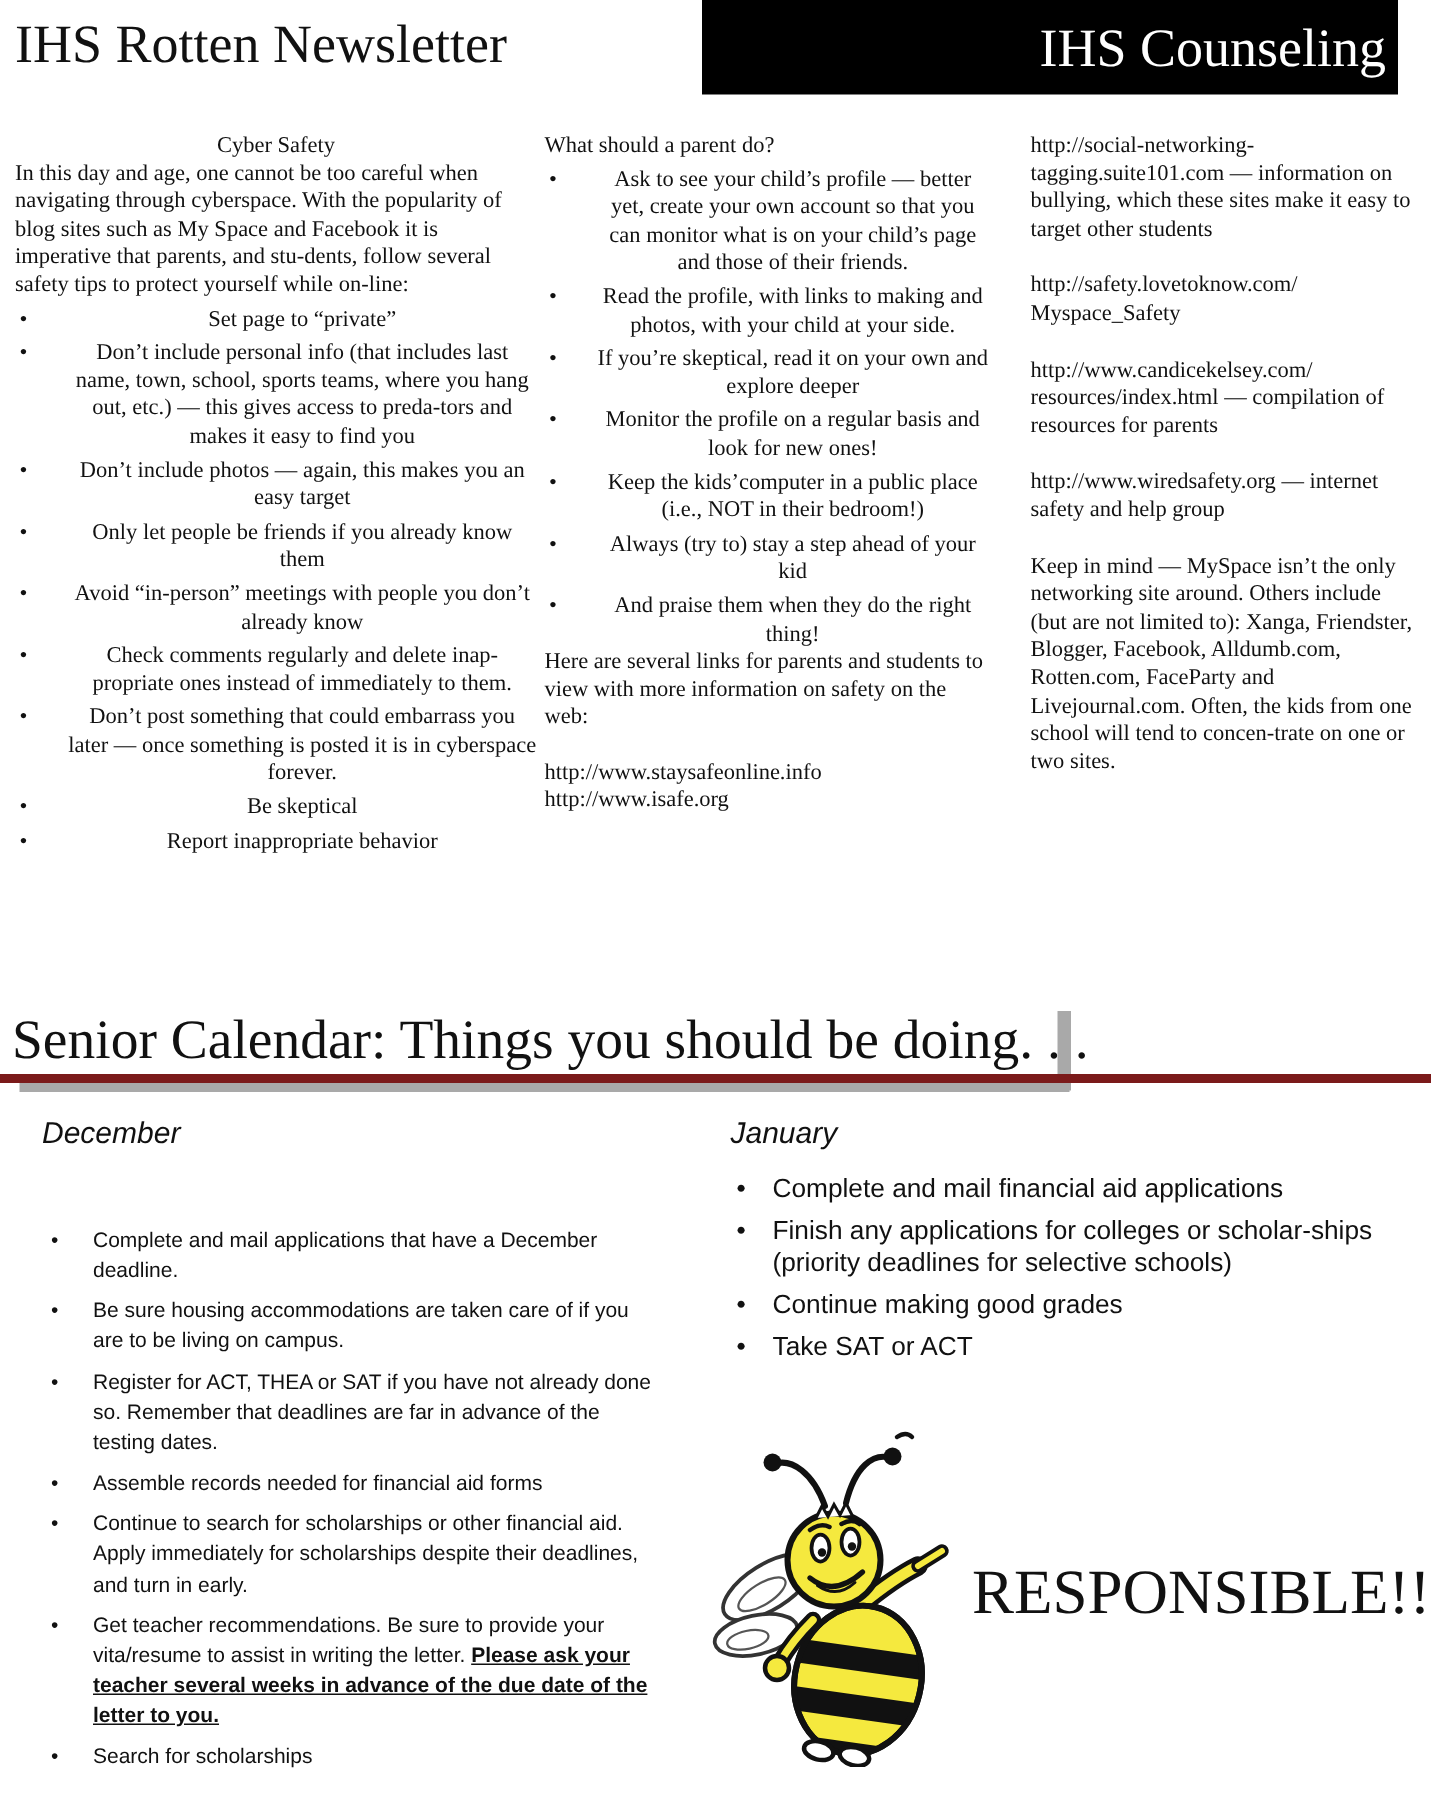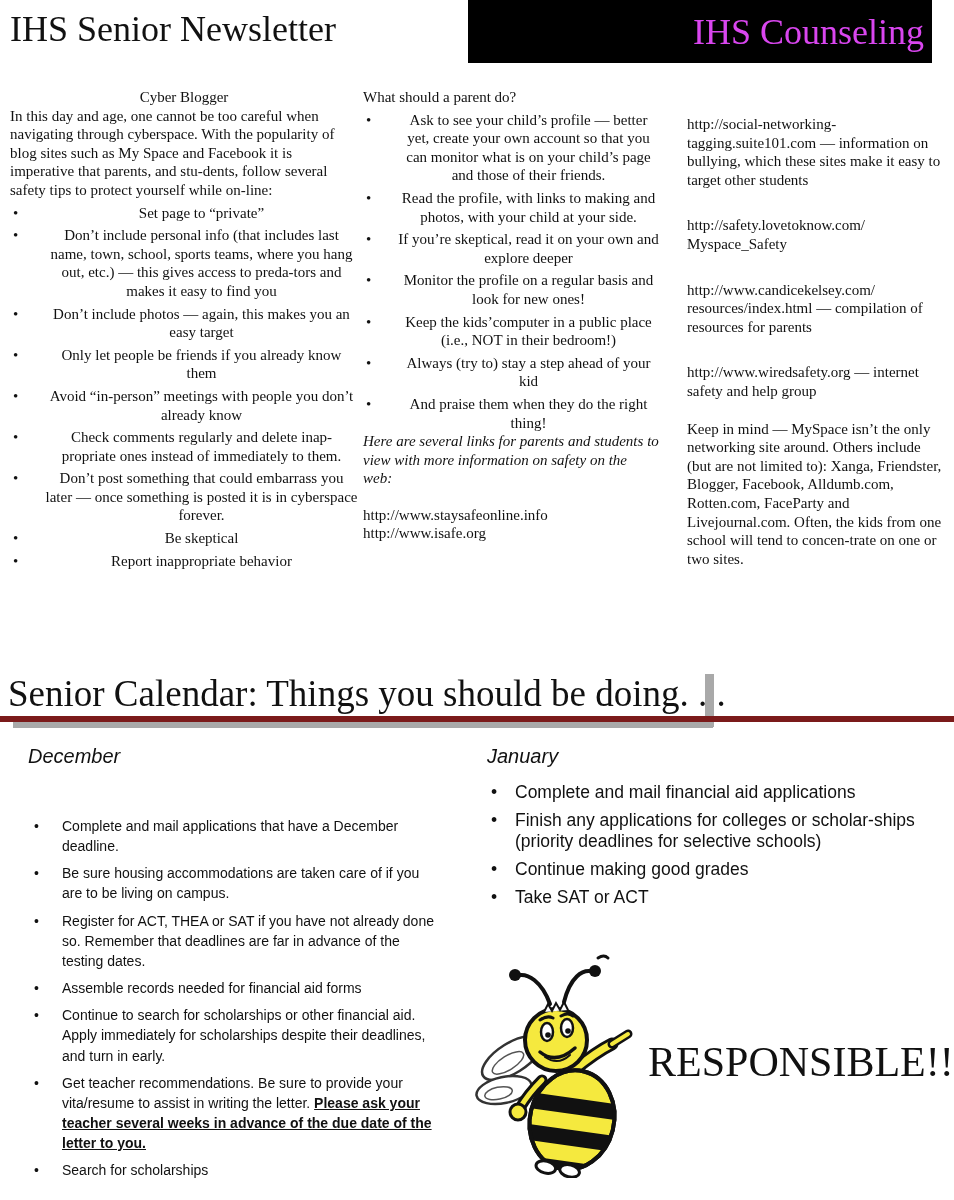--- a/index.html
+++ b/index.html
@@ -27,21 +27,21 @@
     position: absolute;
     left: 468px; top: 0px;
     width: 464px; height: 63px;
     background: #000000;
     display: flex;
     align-items: center;
     justify-content: flex-end;
     padding-right: 8px;
   }
   .counseling-box span {
-    color: #d946ef;
+    color: #ffffff;
     font-size: 36px;
     white-space: nowrap;
   }
 
   
   .col { position: absolute; top: 88px; font-size: 15px; line-height: 1.24; }
   .col1 { left: 10px;  width: 348px; }
   .col2 { left: 363px; width: 296px; }
   .col3 { left: 687px; width: 256px; }
 
@@ -60,24 +60,24 @@
     padding-left: 35px;
     margin-top: 4px;
   }
   ul.dotlist li::before {
     content: "\2022";
     position: absolute;
     left: 3px;
     top: 0;
   }
 
-  .gap-block { margin-top: 54px; font-style: italic; }
+  .gap-block { margin-top: 54px; }
   .links-plain { margin-top: 18px; }
 
-  .col3 .res-item { margin-bottom: 19px; margin-top: 27px; }
+  .col3 .res-item { margin-bottom: 19px; }
   .col3 .keepmind { margin-top: 5px; }
 
   
   .calendar-heading {
     position: absolute;
     left: 8px; top: 672px;
     font-size: 37px;
     font-weight: 400;
     white-space: nowrap;
   }
@@ -150,27 +150,27 @@
     left: 648px; top: 1038px;
     font-size: 42px;
     white-space: nowrap;
   }
 </style>
 </head>
 <body>
 
 <div class="page">
 
-  <h1 class="masthead-title">IHS Senior Newsletter</h1>
+  <h1 class="masthead-title">IHS Rotten Newsletter</h1>
   <div class="counseling-box" style="background: rgb(0, 0, 0);">
     <span>IHS Counseling</span>
   </div>
 
   <section class="col col1">
-    <h2>Cyber Blogger</h2>
+    <h2>Cyber Safety</h2>
     <p>In this day and age, one cannot be too careful when navigating through cyberspace.  With the popularity of blog sites such as My Space and Facebook it is imperative that parents, and stu-dents, follow several safety tips to protect yourself while on-line:</p>
     <ul class="dotlist">
 
     <li><span>Set page to “private”</span></li>
         <li><span>Don’t include personal info (that includes last name, town, school, sports teams, where you hang out, etc.) — this gives access to preda-tors and makes it easy to find you</span></li>
         <li><span>Don’t include photos — again, this makes you an easy target</span></li>
         <li><span>Only let people be friends if you already know them</span></li>
         <li><span>Avoid “in-person” meetings with people you don’t already know</span></li>
         <li><span>Check comments regularly and delete inap-propriate ones instead of immediately to them.</span></li>
         <li><span>Don’t post something that could embarrass you later — once something is posted it is in cyberspace forever.</span></li>

